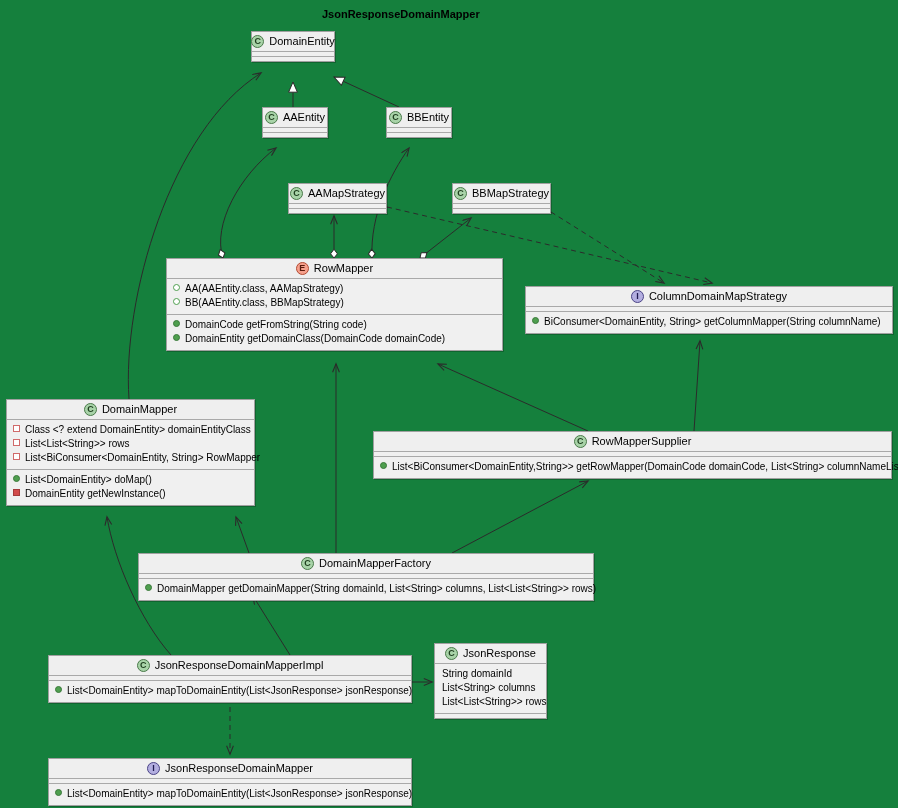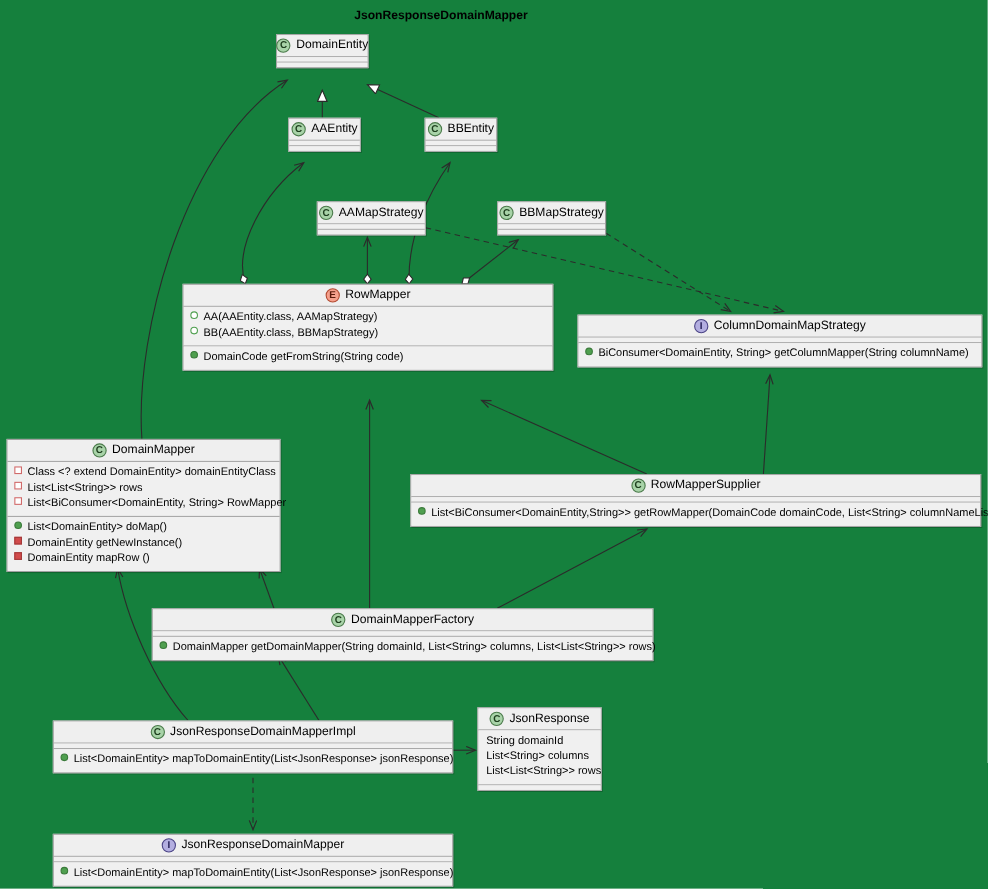--- a/index.html
+++ b/index.html
@@ -229,20 +229,24 @@
             <span class="vis pub-o"></span>
             <span>BB(AAEntity.class, BBMapStrategy)</span>
           </div>
         </div>
         <div class="uml-sep"></div>
         <div class="uml-compartment">
           <div class="uml-row">
             <span class="vis pub-m"></span>
             <span>DomainCode getFromString(String code)</span>
           </div>
+          <div class="uml-row">
+            <span class="vis pub-m"></span>
+            <span>DomainEntity getDomainClass(DomainCode domainCode)</span>
+          </div>
         </div>
       </div>
       <div class="umlbox" style="left: 525px; top: 286px; width: 368px;">
         <div class="uml-header name-italic">
           <span class="icon-badge iface">I</span>
           <span class="uml-name">ColumnDomainMapStrategy</span>
         </div>
         <div class="uml-sep"></div>
         <div class="uml-compartment empty"></div>
         <div class="uml-sep"></div>
@@ -276,24 +280,20 @@
         <div class="uml-sep"></div>
         <div class="uml-compartment">
           <div class="uml-row">
             <span class="vis pub-m"></span>
             <span>List&lt;DomainEntity&gt; doMap()</span>
           </div>
           <div class="uml-row">
             <span class="vis priv-f"></span>
             <span>DomainEntity getNewInstance()</span>
           </div>
-          <div class="uml-row">
-            <span class="vis priv-f"></span>
-            <span>DomainEntity mapRow ()</span>
-          </div>
         </div>
       </div>
       <div class="umlbox" style="left: 373px; top: 431px; width: 519px;">
         <div class="uml-header">
           <span class="icon-badge cls">C</span>
           <span class="uml-name">RowMapperSupplier</span>
         </div>
         <div class="uml-sep"></div>
         <div class="uml-compartment empty"></div>
         <div class="uml-sep"></div>

